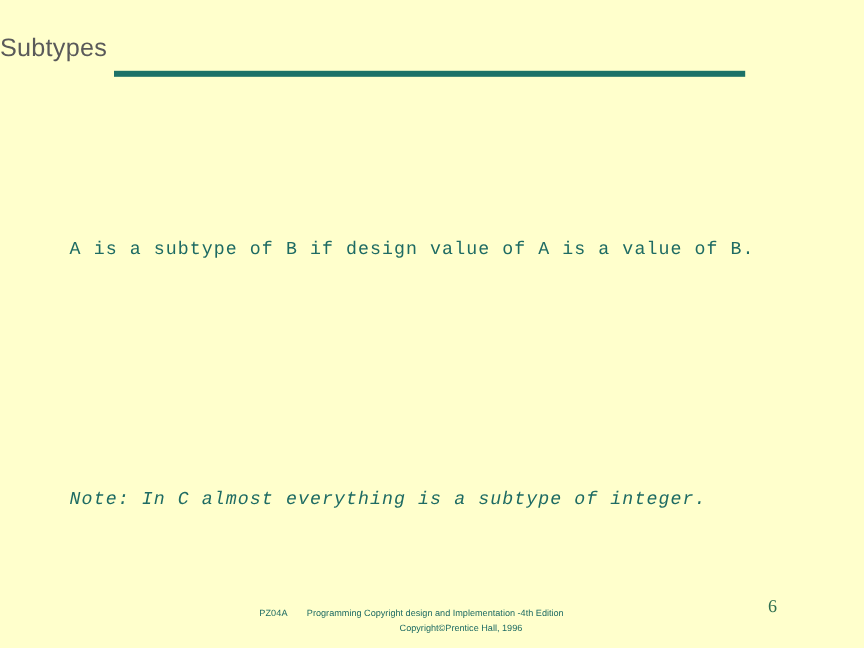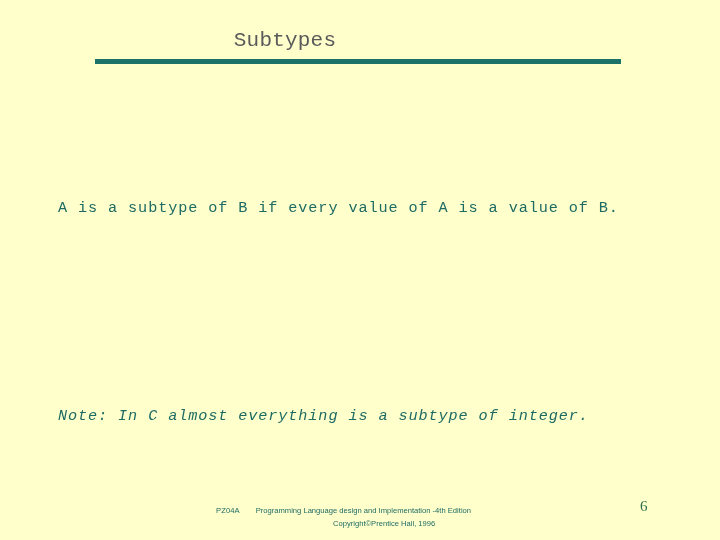--- a/index.html
+++ b/index.html
@@ -21,22 +21,22 @@
     height: 540px;
     background: #ffffcc;
   }
 
   
   .slide-title {
     position: absolute;
     left: 0;
     top: 28px;
     width: 570px;
-    text-align: center;
-    font-family: Liberation Mono, monospace;
+    text-align: left;
+    font-family: Liberation Sans, sans-serif;
     font-size: 21px;
     font-weight: 400;
     color: #5a5a5a;
     letter-spacing: 0.2px;
     line-height: 26px;
   }
 
   .title-rule {
     position: absolute;
     left: 95px;
@@ -118,33 +118,33 @@
 
 <div class="slide">
 
   <div class="slide-title">Subtypes</div>
 
   <div class="title-rule"></div>
 
   <div class="body-area">
 
     <div class="para">
-      <div class="line">A is a subtype of B if every value of A is a value of B.</div>
+      <div class="line">A is a subtype of B if design value of A is a value of B.</div>
     </div>
 
     <div class="para">
       <div class="line">Note: In C almost everything is a subtype of integer.</div>
     </div>
 
     
 
     
 
   </div>
 
   <div class="footer">
-    <div class="footer-line1"><span class="footer-code">PZ04A</span><span class="footer-sep"></span><span>Programming Language design and Implementation -4th Edition</span></div>
+    <div class="footer-line1"><span class="footer-code">PZ04A</span><span class="footer-sep"></span><span>Programming Copyright design and Implementation -4th Edition</span></div>
     <div class="footer-line2">Copyright©Prentice Hall, 1996</div>
   </div>
 
   <div class="page-number">6</div>
 
 </div>
 
 </body></html>

